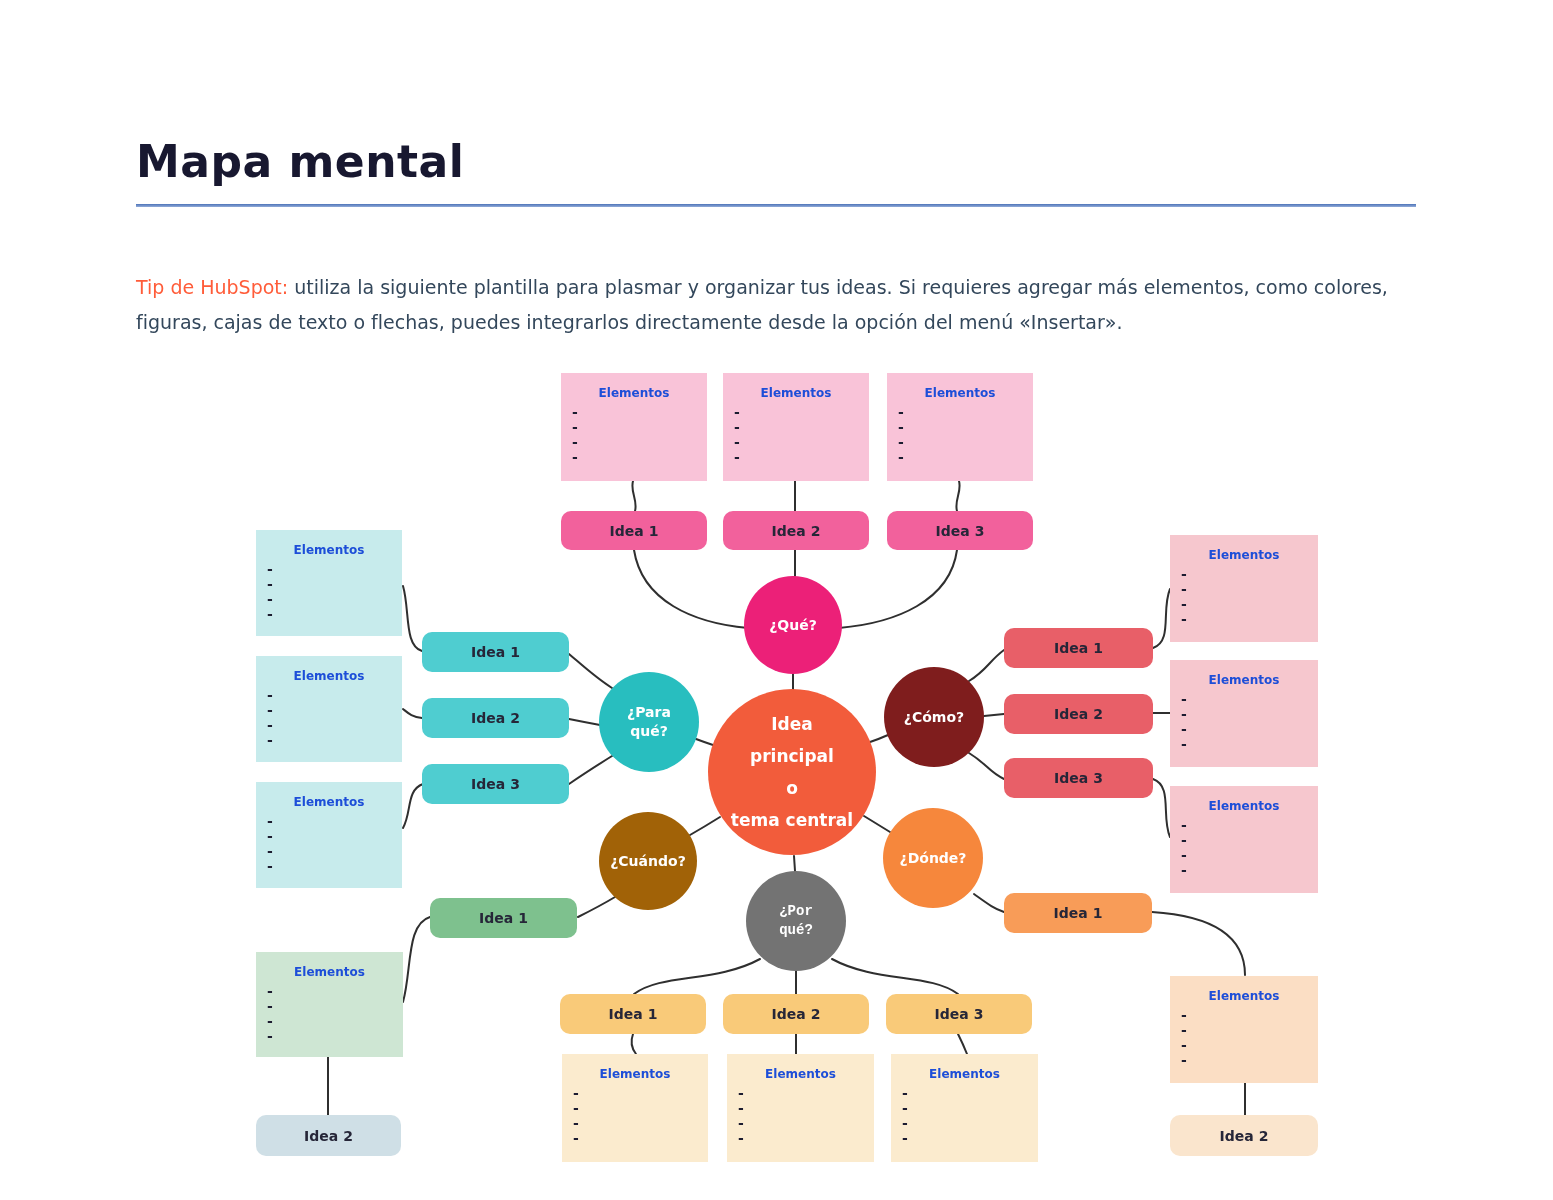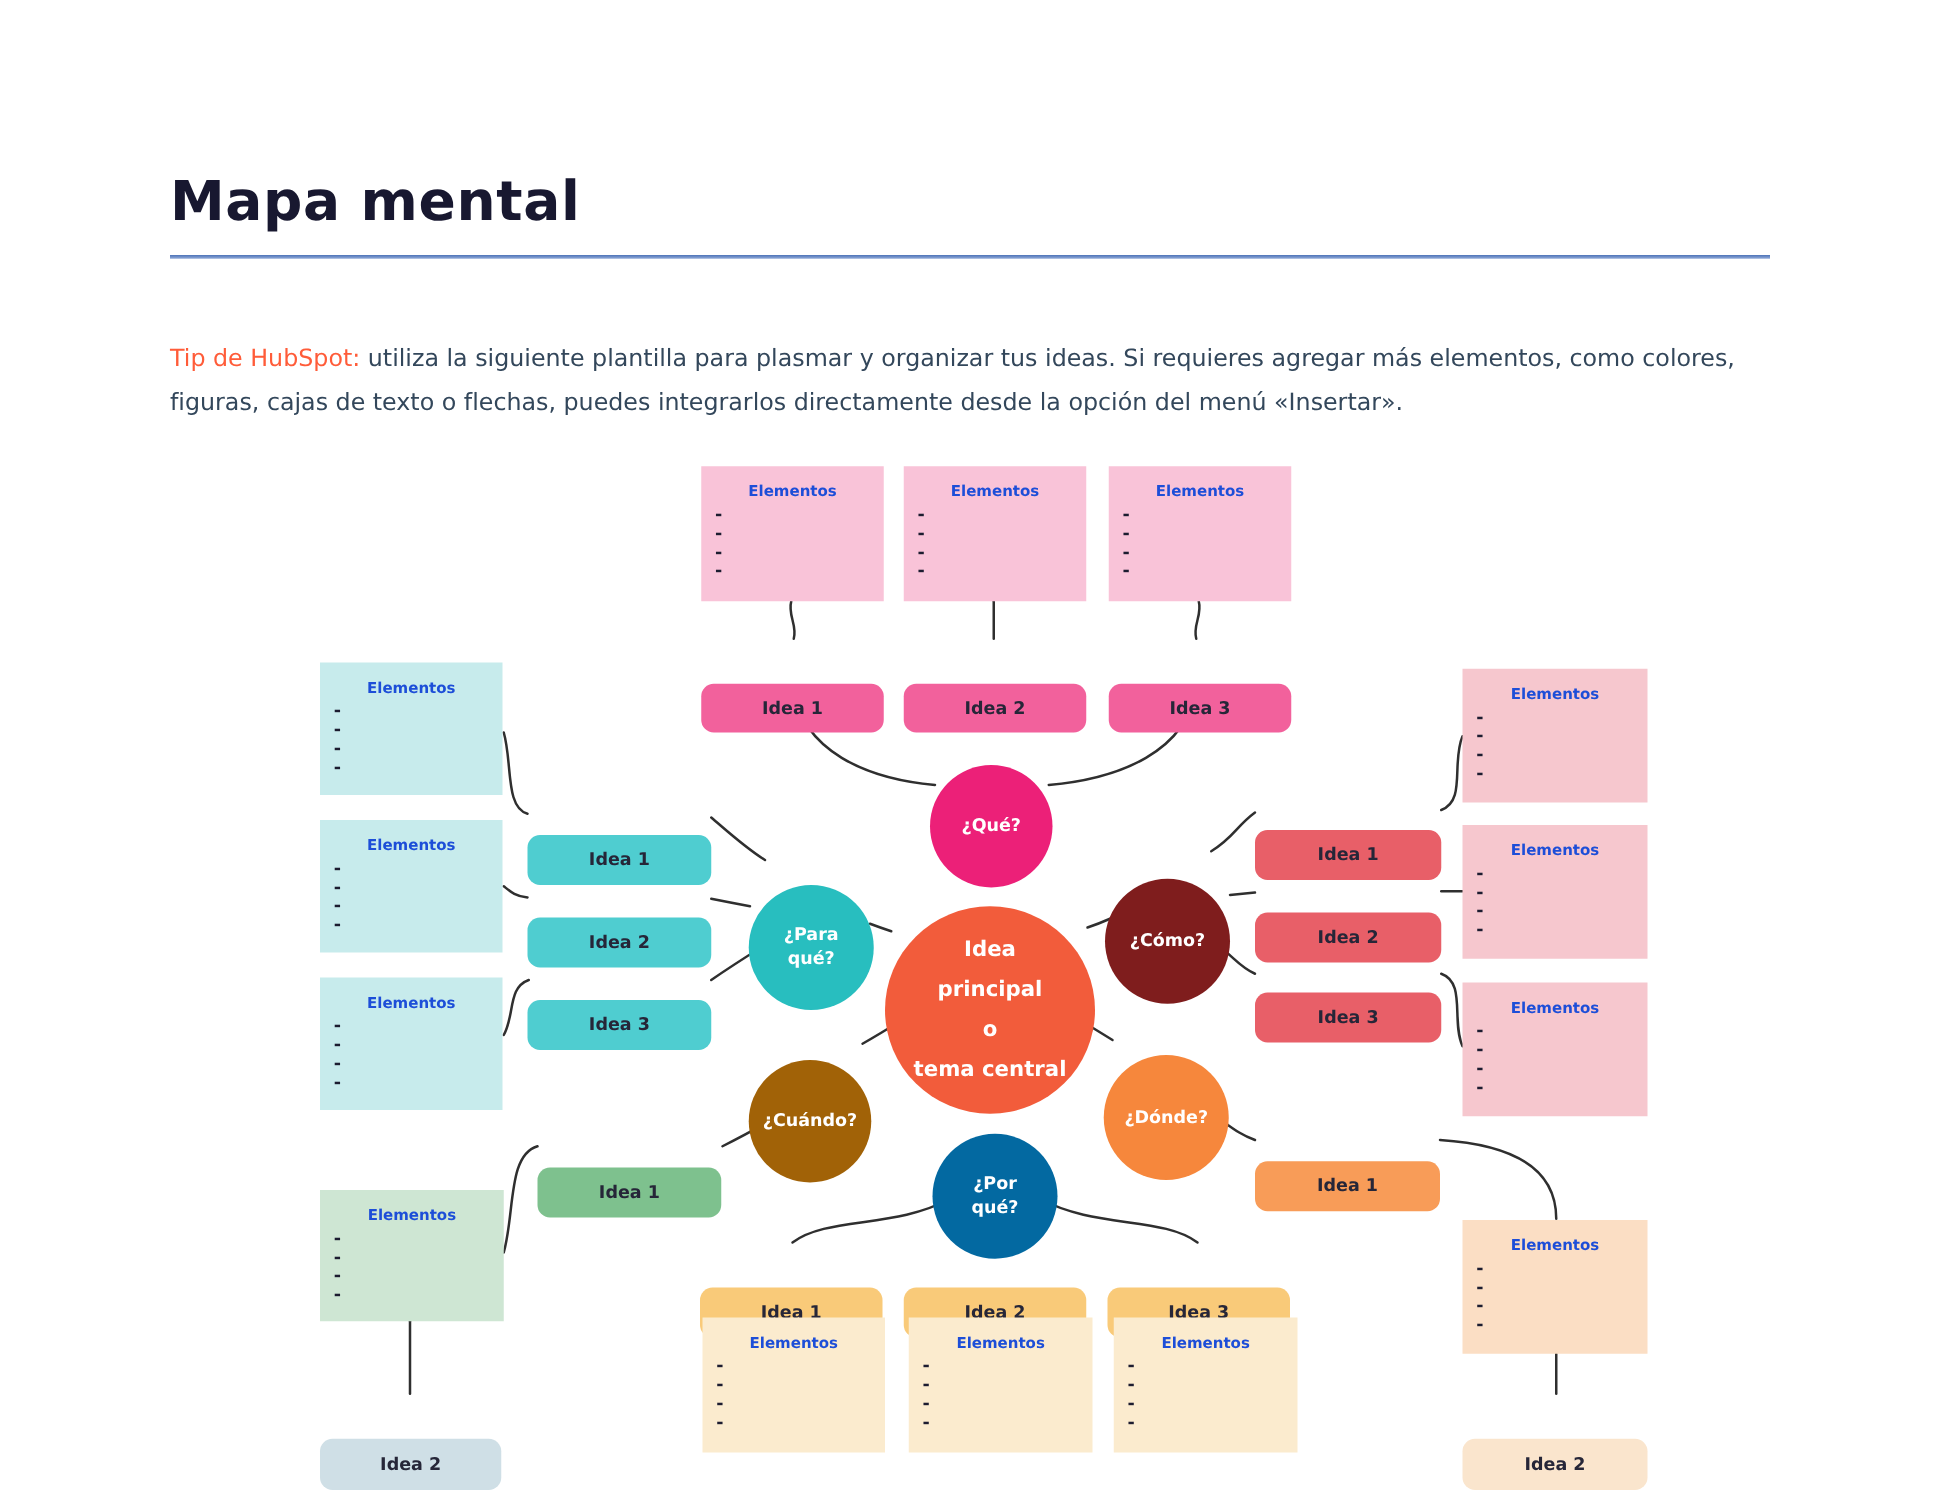--- a/index.html
+++ b/index.html
@@ -10,32 +10,32 @@
                color:#181830; letter-spacing:0.5px; }
   .title-rule { position:absolute; left:136px; top:204px; width:1280px; height:3px;
                 background:linear-gradient(#4d73b8,#93acd9); }
   .tip { position:absolute; left:136px; top:270px; width:1255px; font-size:19px;
          line-height:35px; color:#33475b; }
   .tip-label { color:#ff5c39; }
 
   svg.connectors { position:absolute; left:0; top:0; z-index:1; }
   svg.connectors path { fill:none; stroke:#2f2f2f; stroke-width:2; stroke-linecap:round; }
 
-  .node { position:absolute; z-index:2; display:flex; align-items:center; justify-content:center;margin-top:36px; }
+  .node { position:absolute; z-index:2; display:flex; align-items:center; justify-content:center; }
 
   .circle { border-radius:50%; color:#ffffff; font-weight:700; font-size:14px;
             text-align:center; white-space:pre-line; line-height:19px; }
   #c-central { left:708px; top:689px; width:168px; height:166px; background:#F25C3B;
                font-size:17px; line-height:32px; }
   #c-que     { left:744px; top:576px; width:98px;  height:98px;  background:#EC2078; }
   #c-paraque { left:599px; top:672px; width:100px; height:100px; background:#28BEBF; }
   #c-como    { left:884px; top:667px; width:100px; height:100px; background:#7f1d1d; }
   #c-cuando  { left:599px; top:812px; width:98px;  height:98px;  background:#a16207; }
   #c-donde   { left:883px; top:808px; width:100px; height:100px; background:#F6873C; }
-  #c-porque  { left:746px; top:871px; width:100px; height:100px; background:#0369a1; }
+  #c-porque  { left:746px; top:871px; width:100px; height:100px; background:#737373;font-family:Liberation Mono, monospace; }
 
   .idea { border-radius:10px; font-size:14px; font-weight:700; color:#262638; }
   #i-top-1 { left:561px; top:511px; width:146px; height:39px; background:#F2619C; }
   #i-top-2 { left:723px; top:511px; width:146px; height:39px; background:#F2619C; }
   #i-top-3 { left:887px; top:511px; width:146px; height:39px; background:#F2619C; }
   #i-left-1 { left:422px; top:632px; width:147px; height:40px; background:#4FCDD0; }
   #i-left-2 { left:422px; top:698px; width:147px; height:40px; background:#4FCDD0; }
   #i-left-3 { left:422px; top:764px; width:147px; height:40px; background:#4FCDD0; }
   #i-green-1 { left:430px; top:898px; width:147px; height:40px; background:#7EC18E; }
   #i-gray-2  { left:256px; top:1115px; width:145px; height:41px; background:#CFDFE6; }

